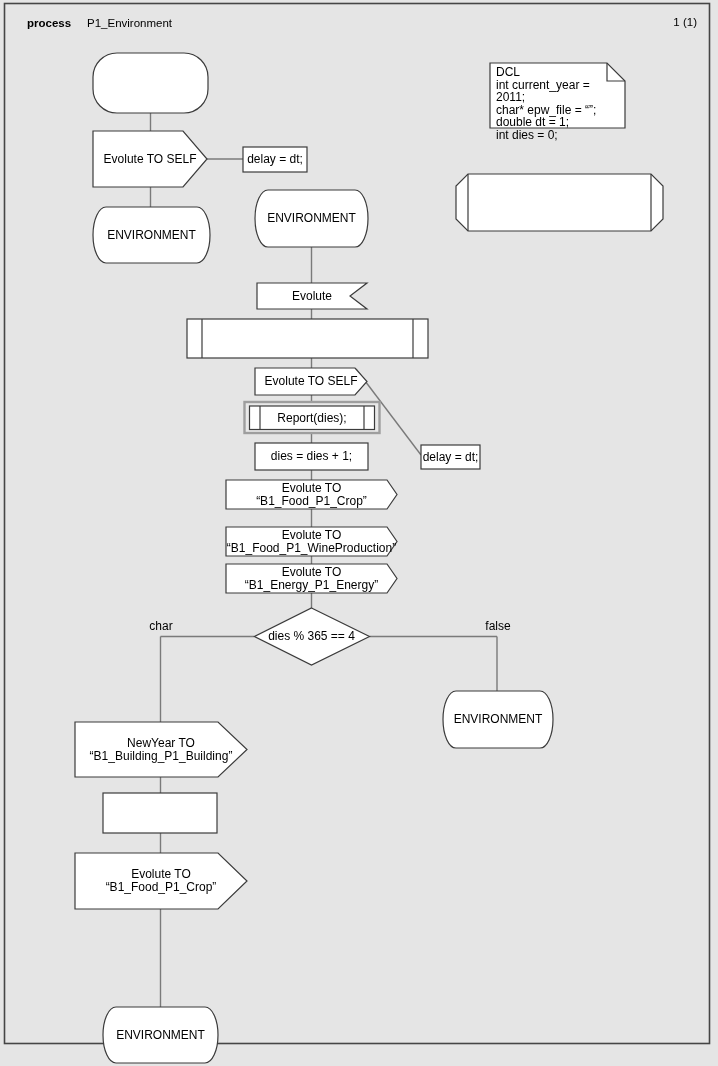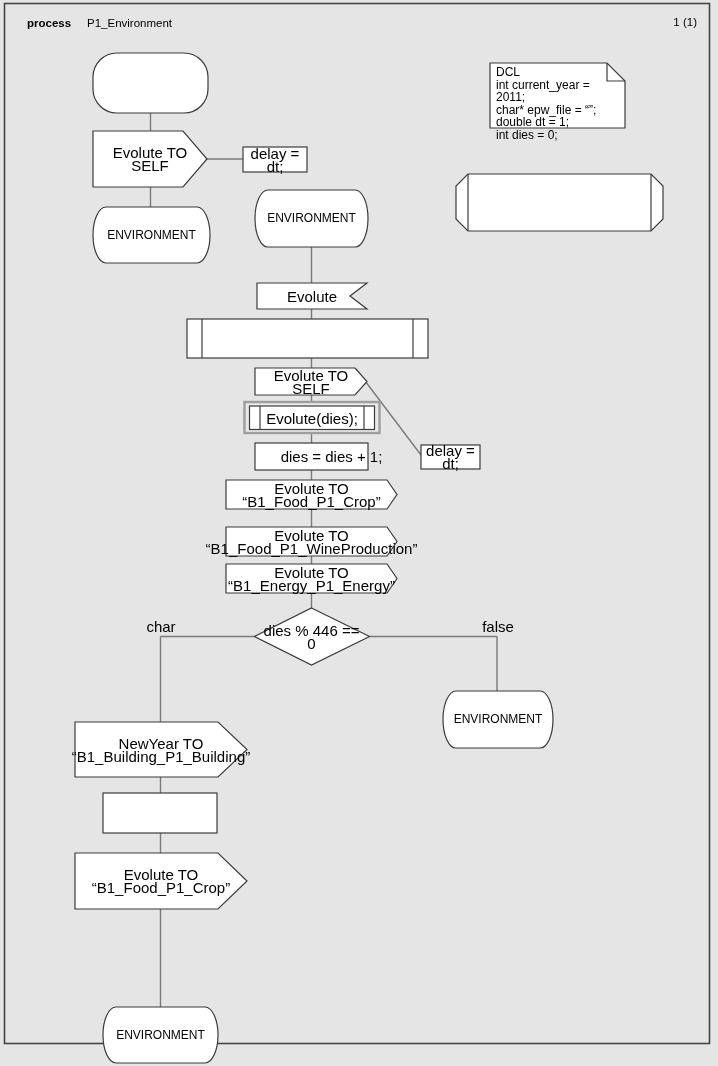--- a/index.html
+++ b/index.html
@@ -3,21 +3,21 @@
 <meta charset="utf-8">
 <style>
   html,body { margin:0; padding:0; background:#ffffff; }
   .canvas {
     position:relative; width:718px; height:1066px; background:#e5e5e5;
     font-family:"Liberation Sans", sans-serif; color:#000; overflow:hidden;
   }
   .canvas svg { position:absolute; left:0; top:0; }
   .lbl {
     position:absolute; display:flex; align-items:center; justify-content:center;
-    text-align:center; font-size:15px; line-height:13px; white-space:pre-line;
+    text-align:center; font-size:12px; line-height:13px; white-space:pre-line;
     pointer-events:none;
   }
   .lbl.left  { justify-content:flex-start; align-items:flex-start; text-align:left; }
   .lbl.right { justify-content:flex-end; }
   .lbl.small { font-size:12px; line-height:12.5px; }
   .lbl.bold  { font-weight:bold; }
   .hdr { font-size:11.5px; line-height:14px; }
 </style>
 </head>
 <body>
@@ -123,29 +123,29 @@
 double dt = 1;
 int dies = 0;</div>
 
   <div class="lbl" style="left:93px; top:131px; width:114px; height:56px;">Evolute TO SELF</div>
   <div class="lbl" style="left:243px; top:147px; width:64px; height:25px;">delay = dt;</div>
   <div class="lbl small" style="left:93px; top:207px; width:117px; height:56px;">ENVIRONMENT</div>
   <div class="lbl small" style="left:255px; top:190px; width:113px; height:57px;">ENVIRONMENT</div>
   <div class="lbl" style="left:257px; top:283px; width:110px; height:26px;">Evolute</div>
   <div class="lbl" style="left:255px; top:368px; width:112px; height:27px;">Evolute TO SELF</div>
   <div class="lbl" style="left:421px; top:445px; width:59px; height:24px;">delay = dt;</div>
-  <div class="lbl" style="left:249px; top:406px; width:126px; height:24px;">Evolute(dies);</div>
-  <div class="lbl" style="left:255px; top:443px; width:113px; height:27px;padding-left:20px;">dies = dies + 1;</div>
+  <div class="lbl" style="left:249px; top:406px; width:126px; height:24px;">Report(dies);</div>
+  <div class="lbl" style="left:255px; top:443px; width:113px; height:27px;">dies = dies + 1;</div>
   <div class="lbl" style="left:226px; top:480px; width:171px; height:29px;">Evolute TO
 “B1_Food_P1_Crop”</div>
   <div class="lbl" style="left:226px; top:527px; width:171px; height:29px;">Evolute TO
 “B1_Food_P1_WineProduction”</div>
   <div class="lbl" style="left:226px; top:564px; width:171px; height:29px;">Evolute TO
 “B1_Energy_P1_Energy”</div>
-  <div class="lbl" style="left:261px; top:624px; width:101px; height:25px;">dies % 446 == 0</div>
+  <div class="lbl" style="left:261px; top:624px; width:101px; height:25px;">dies % 365 == 4</div>
   <div class="lbl" style="left:143px; top:619px; width:36px; height:14px;">char</div>
   <div class="lbl" style="left:478px; top:619px; width:40px; height:14px;">false</div>
   <div class="lbl small" style="left:443px; top:691px; width:110px; height:57px;">ENVIRONMENT</div>
   <div class="lbl" style="left:75px; top:722px; width:172px; height:55px;">NewYear TO
 “B1_Building_P1_Building”</div>
   <div class="lbl" style="left:75px; top:853px; width:172px; height:56px;">Evolute TO
 “B1_Food_P1_Crop”</div>
   <div class="lbl small" style="left:103px; top:1007px; width:115px; height:56px;">ENVIRONMENT</div>
 
 </div>

